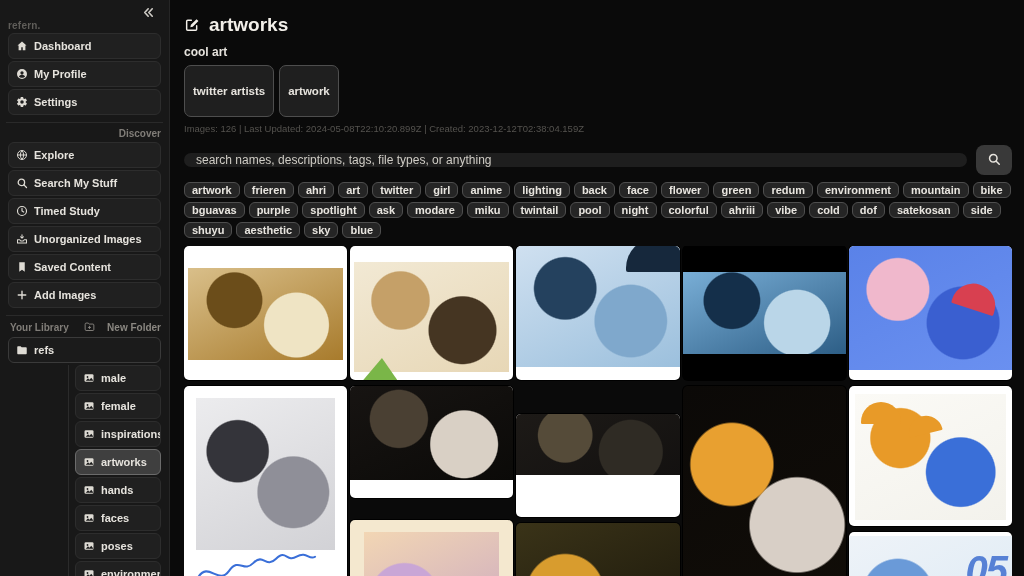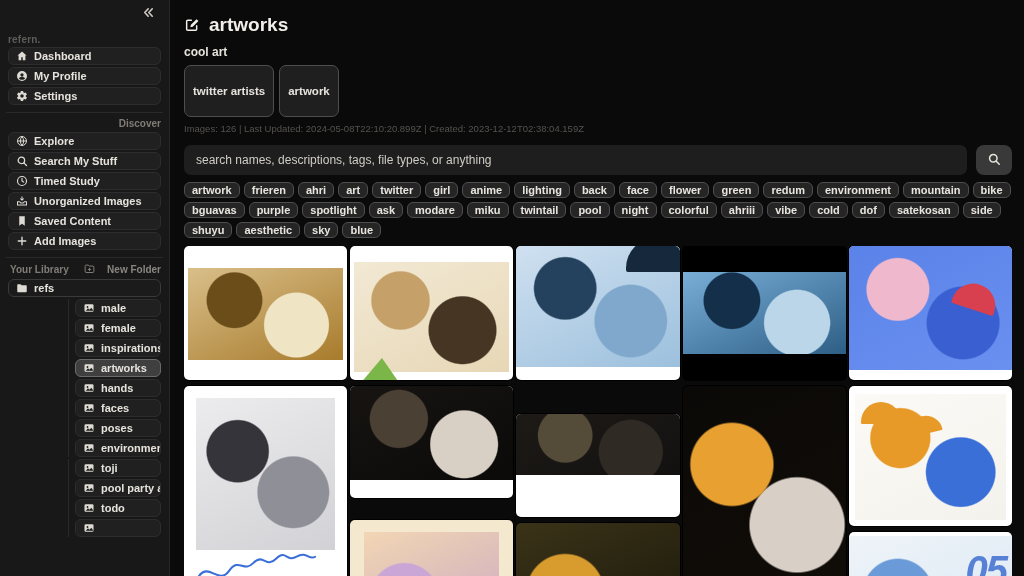--- a/index.html
+++ b/index.html
@@ -5,22 +5,22 @@
   * { margin:0; padding:0; box-sizing:border-box; }
   html,body { width:1024px; height:576px; overflow:hidden; background:#0a0a0a;
     font-family:"Liberation Sans","DejaVu Sans",sans-serif; color:#e6e3dd; }
 
   
   .sidebar { position:absolute; left:0; top:0; width:170px; height:576px;
     background:#181818; border-right:1px solid #262626; padding:6px 8px; overflow:hidden; }
   .collapse-btn { position:absolute; top:5px; right:8px; width:20px; height:18px;
     color:#cfccc6; cursor:pointer; }
   .collapse-btn svg { width:15px; height:15px; }
-  .brand { margin-top:28px; font-size:10px; font-weight:bold; color:#5f5d59; letter-spacing:.2px; }
-  .sitem { display:flex; align-items:center; gap:6px; height:18px; margin-top:2px;
+  .brand { margin-top:14px; font-size:10px; font-weight:bold; color:#5f5d59; letter-spacing:.2px; }
+  .sitem { display:flex; align-items:center; gap:6px; height:26px; margin-top:2px;
     background:#202020; border:1px solid #2d2d2d; border-radius:6px; padding:1px 7px;
     font-size:11px; font-weight:bold; color:#e6e3dd; white-space:nowrap; overflow:hidden; cursor:pointer; }
   .sitem .ic { display:flex; width:12px; height:12px; flex:0 0 12px; color:#dedbd4; }
   .sitem .ic svg { width:12px; height:12px; }
   .sitem.selected { background:#3f3f3f; border-color:#6b6b6b; }
   .sitem.root { background:#1b1b1b; border-color:#3a3a3a; }
   .divider { height:1px; background:#2a2a2a; margin:7px -2px 5px -2px; }
   .sec-label { font-size:10px; font-weight:bold; color:#807d78; margin:2px 0 3px 2px;text-align:right; }
   .lib-head { display:flex; align-items:center; justify-content:space-between; margin:2px 0 3px 2px; }
   .new-folder { display:flex; align-items:center; gap:12px; font-size:10px; font-weight:bold;
@@ -34,21 +34,21 @@
   .title-row { display:flex; align-items:center; gap:9px; margin-top:4px; }
   .title-row .tic { width:16px; height:16px; color:#f2efe9; }
   .title-row .tic svg { width:16px; height:16px; }
   .page-title { font-size:19px; font-weight:bold; color:#f2efe9; }
   .desc { margin-top:9px; font-size:12px; font-weight:bold; }
   .tag-row { display:flex; gap:5px; margin-top:6px; }
   .tagchip { background:#1f1f1f; border:1px solid #4e4e4e; border-radius:7px; padding:19px 8px;
     font-size:11.5px; font-weight:bold; color:#e6e3dd; cursor:pointer; }
   .meta { margin-top:6px; font-size:9.5px; color:#55534f; }
   .search-row { display:flex; gap:9px; margin-top:11px; align-items:center; }
-  .search-input { flex:1; height:30px; background:#1e1e1e; border:none; border-radius:7px;
+  .search-input { flex:1; height:14px; background:#1e1e1e; border:none; border-radius:7px;
     padding:0 12px; font-size:12px; color:#e6e3dd; outline:none;
     font-family:"Liberation Sans","DejaVu Sans",sans-serif; }
   .search-input::placeholder { color:#cfccc5; opacity:1; }
   .search-btn { width:36px; height:30px; background:#393939; border:none; border-radius:8px;
     color:#e6e3dd; display:flex; align-items:center; justify-content:center; cursor:pointer; }
   .search-btn svg { width:14px; height:14px; }
   .chips { display:flex; flex-wrap:wrap; gap:4px; margin-top:7px; }
   .chip { background:#252525; border:1px solid #4e4e4e; border-radius:6px; padding:1px 7px;
     font-size:11px; font-weight:bold; color:#e8e5df; cursor:pointer;
     font-family:"Liberation Sans","DejaVu Sans",sans-serif; }

